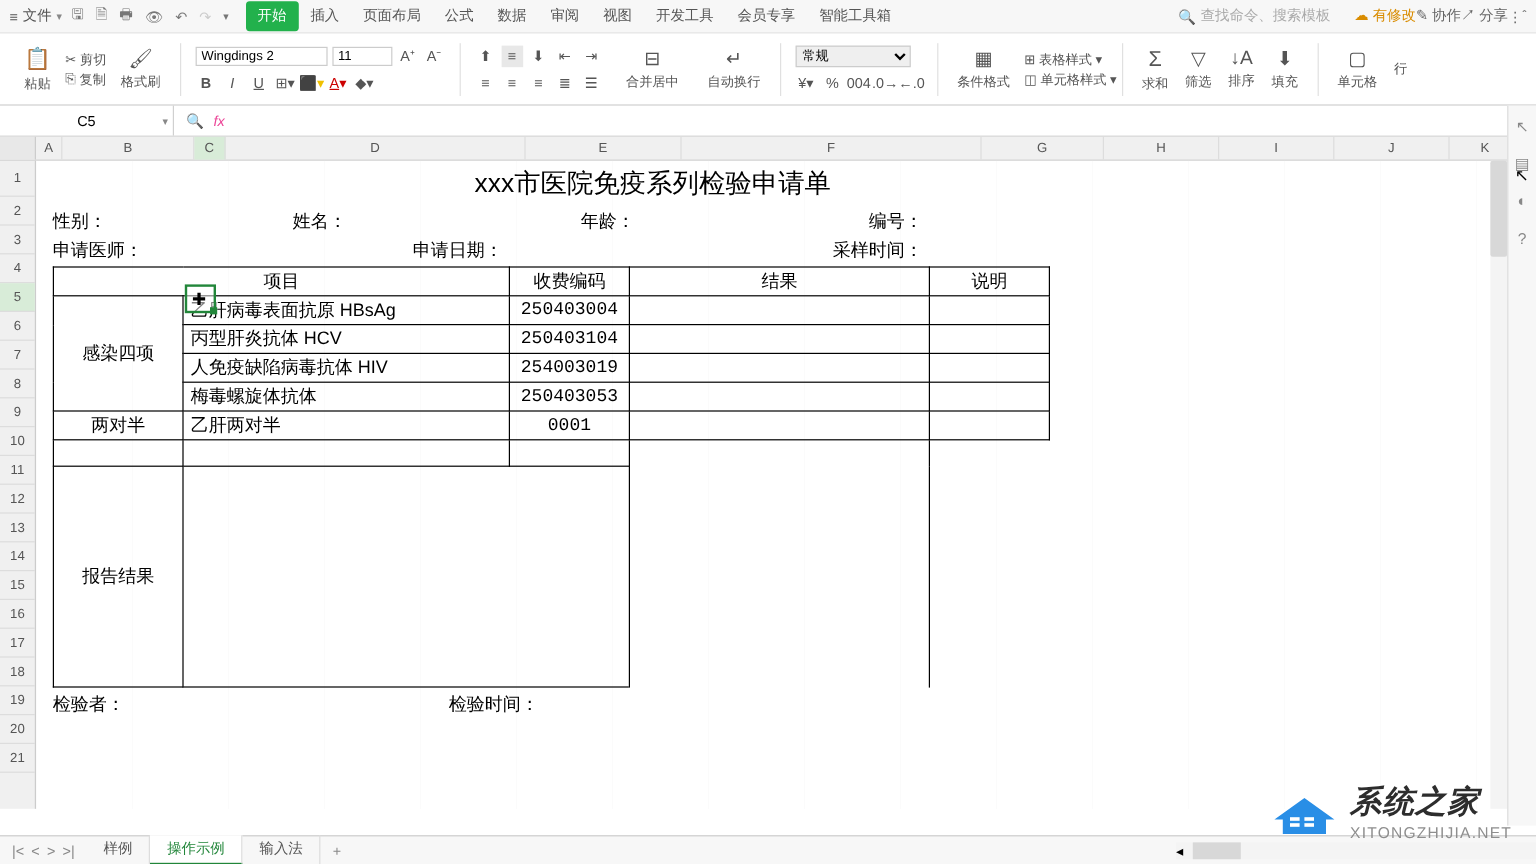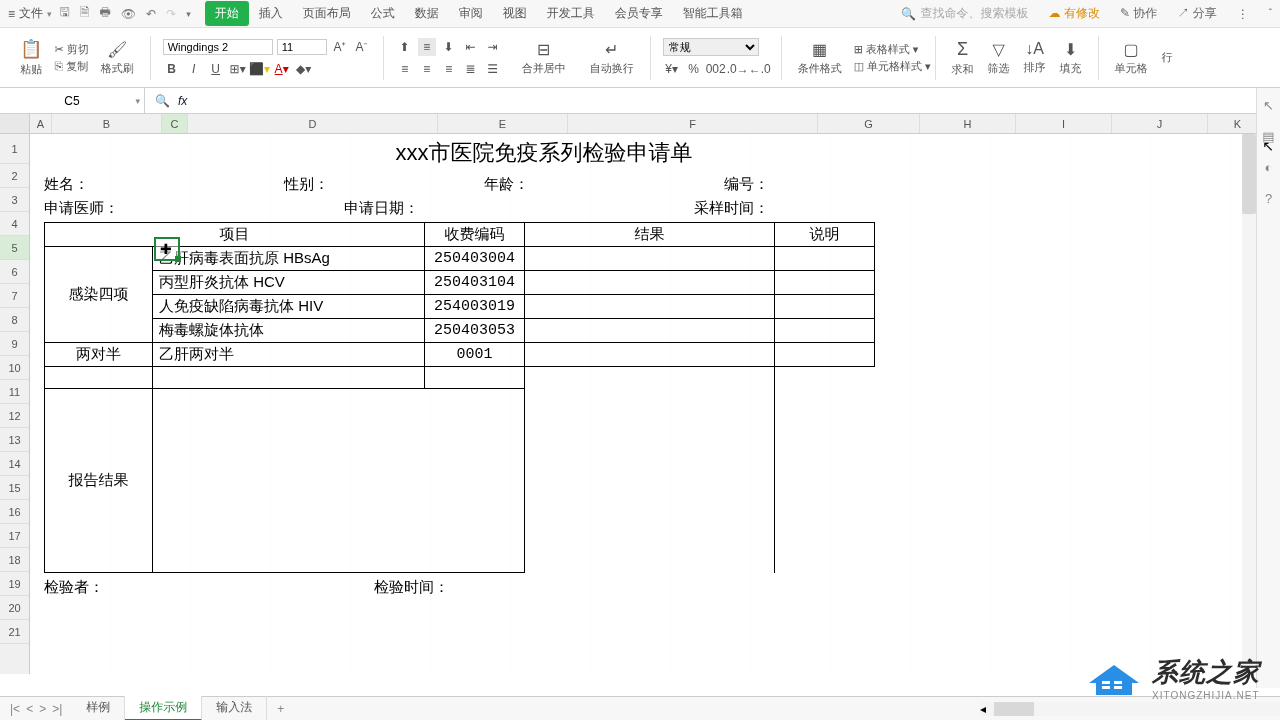--- a/index.html
+++ b/index.html
@@ -7,21 +7,21 @@
 
 
 .menu-bar { height: 28px; background: #f7f7f7; display: flex; align-items: center; padding: 0 8px; border-bottom: 1px solid #e0e0e0; font-size: 12px; color: #555; }
 .menu-bar .file-menu { display: flex; align-items: center; gap: 4px; margin-right: 8px; }
 .menu-bar .qat { display: flex; gap: 10px; margin-right: 14px; align-items: center; color: #777; }
 .menu-bar .tabs { display: flex; gap: 0; align-items: center; }
 .menu-bar .tab { padding: 4px 10px; cursor: pointer; color: #555; }
 .menu-bar .tab.active { background: #22b14c; color: #fff; border-radius: 3px; }
 .menu-bar .spacer { flex: 1; }
 .menu-bar .search { color: #aaa; font-size: 12px; display: flex; align-items: center; gap: 4px; }
-.menu-bar .right-actions { display: flex; gap: 20px; align-items: center; color: #666; margin-left: 20px; }
+.menu-bar .right-actions { display: flex; gap: 0; align-items: center; color: #666; margin-left: 20px; }
 .menu-bar .right-actions .mod { color: #d98c00; }
 
 
 .ribbon { height: 60px; background: #fff; border-bottom: 1px solid #d0d0d0; display: flex; align-items: center; padding: 0 8px; font-size: 11px; color: #555; }
 .ribbon .group { display: flex; flex-direction: column; align-items: center; justify-content: center; padding: 0 8px; height: 100%; }
 .ribbon .group.row { flex-direction: row; gap: 6px; }
 .ribbon .sep { width: 1px; height: 44px; background: #e0e0e0; margin: 0 4px; }
 .ribbon .big-btn { display: flex; flex-direction: column; align-items: center; gap: 2px; padding: 2px 4px; }
 .ribbon .small-btns { display: flex; flex-direction: column; gap: 2px; font-size: 11px; }
 .ribbon .small-btns > div { display: flex; align-items: center; gap: 3px; }
@@ -30,21 +30,21 @@
 .ribbon .btn-row { display: flex; gap: 4px; align-items: center; }
 .ribbon .icon-btn { width: 18px; height: 18px; display: flex; align-items: center; justify-content: center; color: #555; font-size: 12px; }
 .ribbon select { font-size: 11px; border: 1px solid #ccc; padding: 1px; }
 
 
 .formula-bar { height: 26px; border-bottom: 1px solid #d0d0d0; display: flex; align-items: center; font-size: 12px; }
 .name-box { width: 145px; border-right: 1px solid #d0d0d0; height: 100%; display: flex; align-items: center; justify-content: center; position: relative; }
 .name-box input { border: none; width: 100px; text-align: center; font-size: 12px; outline: none; }
 .name-box .dd { position: absolute; right: 4px; color: #888; font-size: 9px; }
 .fx-area { display: flex; align-items: center; gap: 8px; padding: 0 10px; flex: 1; }
-.fx-area .fx { font-style: italic; color: #0f172a; }
+.fx-area .fx { font-style: italic; color: #ec4899; }
 
 
 .col-headers { height: 20px; display: flex; background: #f0f0f0; border-bottom: 1px solid #ccc; font-size: 11px; color: #555; }
 .corner { width: 30px; border-right: 1px solid #ccc; background: #e8e8e8; }
 .col-h { border-right: 1px solid #ddd; display: flex; align-items: center; justify-content: center; }
 .col-h.sel { background: #d8ecd8; }
 
 
 .grid-wrap { display: flex; height: 540px; position: relative; }
 .row-headers { width: 30px; background: #f0f0f0; border-right: 1px solid #ccc; }
@@ -87,21 +87,21 @@
 .vscroll { position: absolute; right: 24px; top: 134px; width: 14px; height: 540px; background: #f4f4f4; }
 .vscroll .thumb { position: absolute; top: 0; width: 100%; height: 80px; background: #d8d8d8; border-radius: 2px; }
 .hscroll { position: absolute; bottom: 24px; left: 720px; height: 14px; width: 520px; background: #f4f4f4; }
 .hscroll .thumb { position: absolute; left: 0; height: 100%; width: 60px; background: #d8d8d8; }
 
 
 .watermark { position: absolute; right: 20px; bottom: 19px; display: flex; align-items: flex-end; gap: 8px; opacity: 0.95; }
 .watermark .logo { width: 60px; height: 48px; }
 .watermark .wm-text { display: flex; flex-direction: column; }
 .watermark .wm-main { font-size: 26px; font-weight: bold; color: #222; font-style: italic; letter-spacing: 1px; }
-.watermark .wm-sub { font-size: 10px; color: #888; letter-spacing: 1px; }
+.watermark .wm-sub { font-size: 13px; color: #888; letter-spacing: 1px; }
 
 .mouse-cursor { position: absolute; right: 6px; top: 138px; font-size: 14px; z-index: 20; }
 
 
 .cw-A { width: 22px; }
 .cw-B { width: 110px; }
 .cw-C { width: 26px; }
 .cw-D { width: 250px; }
 .cw-E { width: 130px; }
 .cw-F { width: 250px; }
@@ -232,21 +232,21 @@
       <span style="font-size:16px">↵</span>
       <span>自动换行</span>
     </div>
   </div>
   <div class="sep"></div>
   <div class="group" style="align-items:flex-start;gap:4px">
     <select style="width:96px"><option>常规</option></select>
     <div class="btn-row">
       <span class="icon-btn">¥▾</span>
       <span class="icon-btn">%</span>
-      <span class="icon-btn">002</span>
+      <span class="icon-btn">004</span>
       <span class="icon-btn">.0→</span>
       <span class="icon-btn">←.0</span>
     </div>
   </div>
   <div class="sep"></div>
   <div class="group">
     <div class="big-btn">
       <span style="font-size:16px">▦</span>
       <span>条件格式</span>
     </div>
@@ -334,22 +334,22 @@
     <div class="row-h">17</div>
     <div class="row-h">18</div>
     <div class="row-h">19</div>
     <div class="row-h">20</div>
     <div class="row-h">21</div>
   </div>
   <div class="cells">
     <div class="doc">
       <div class="doc-title">xxx市医院免疫系列检验申请单</div>
       <div class="info-row">
+        <div style="width:200px">性别：</div>
         <div style="width:240px">姓名：</div>
-        <div style="width:200px">性别：</div>
         <div style="width:240px">年龄：</div>
         <div>编号：</div>
       </div>
       <div class="info-row">
         <div style="width:300px">申请医师：</div>
         <div style="width:350px">申请日期：</div>
         <div>采样时间：</div>
       </div>
       <table class="med-table">
         <tbody>

